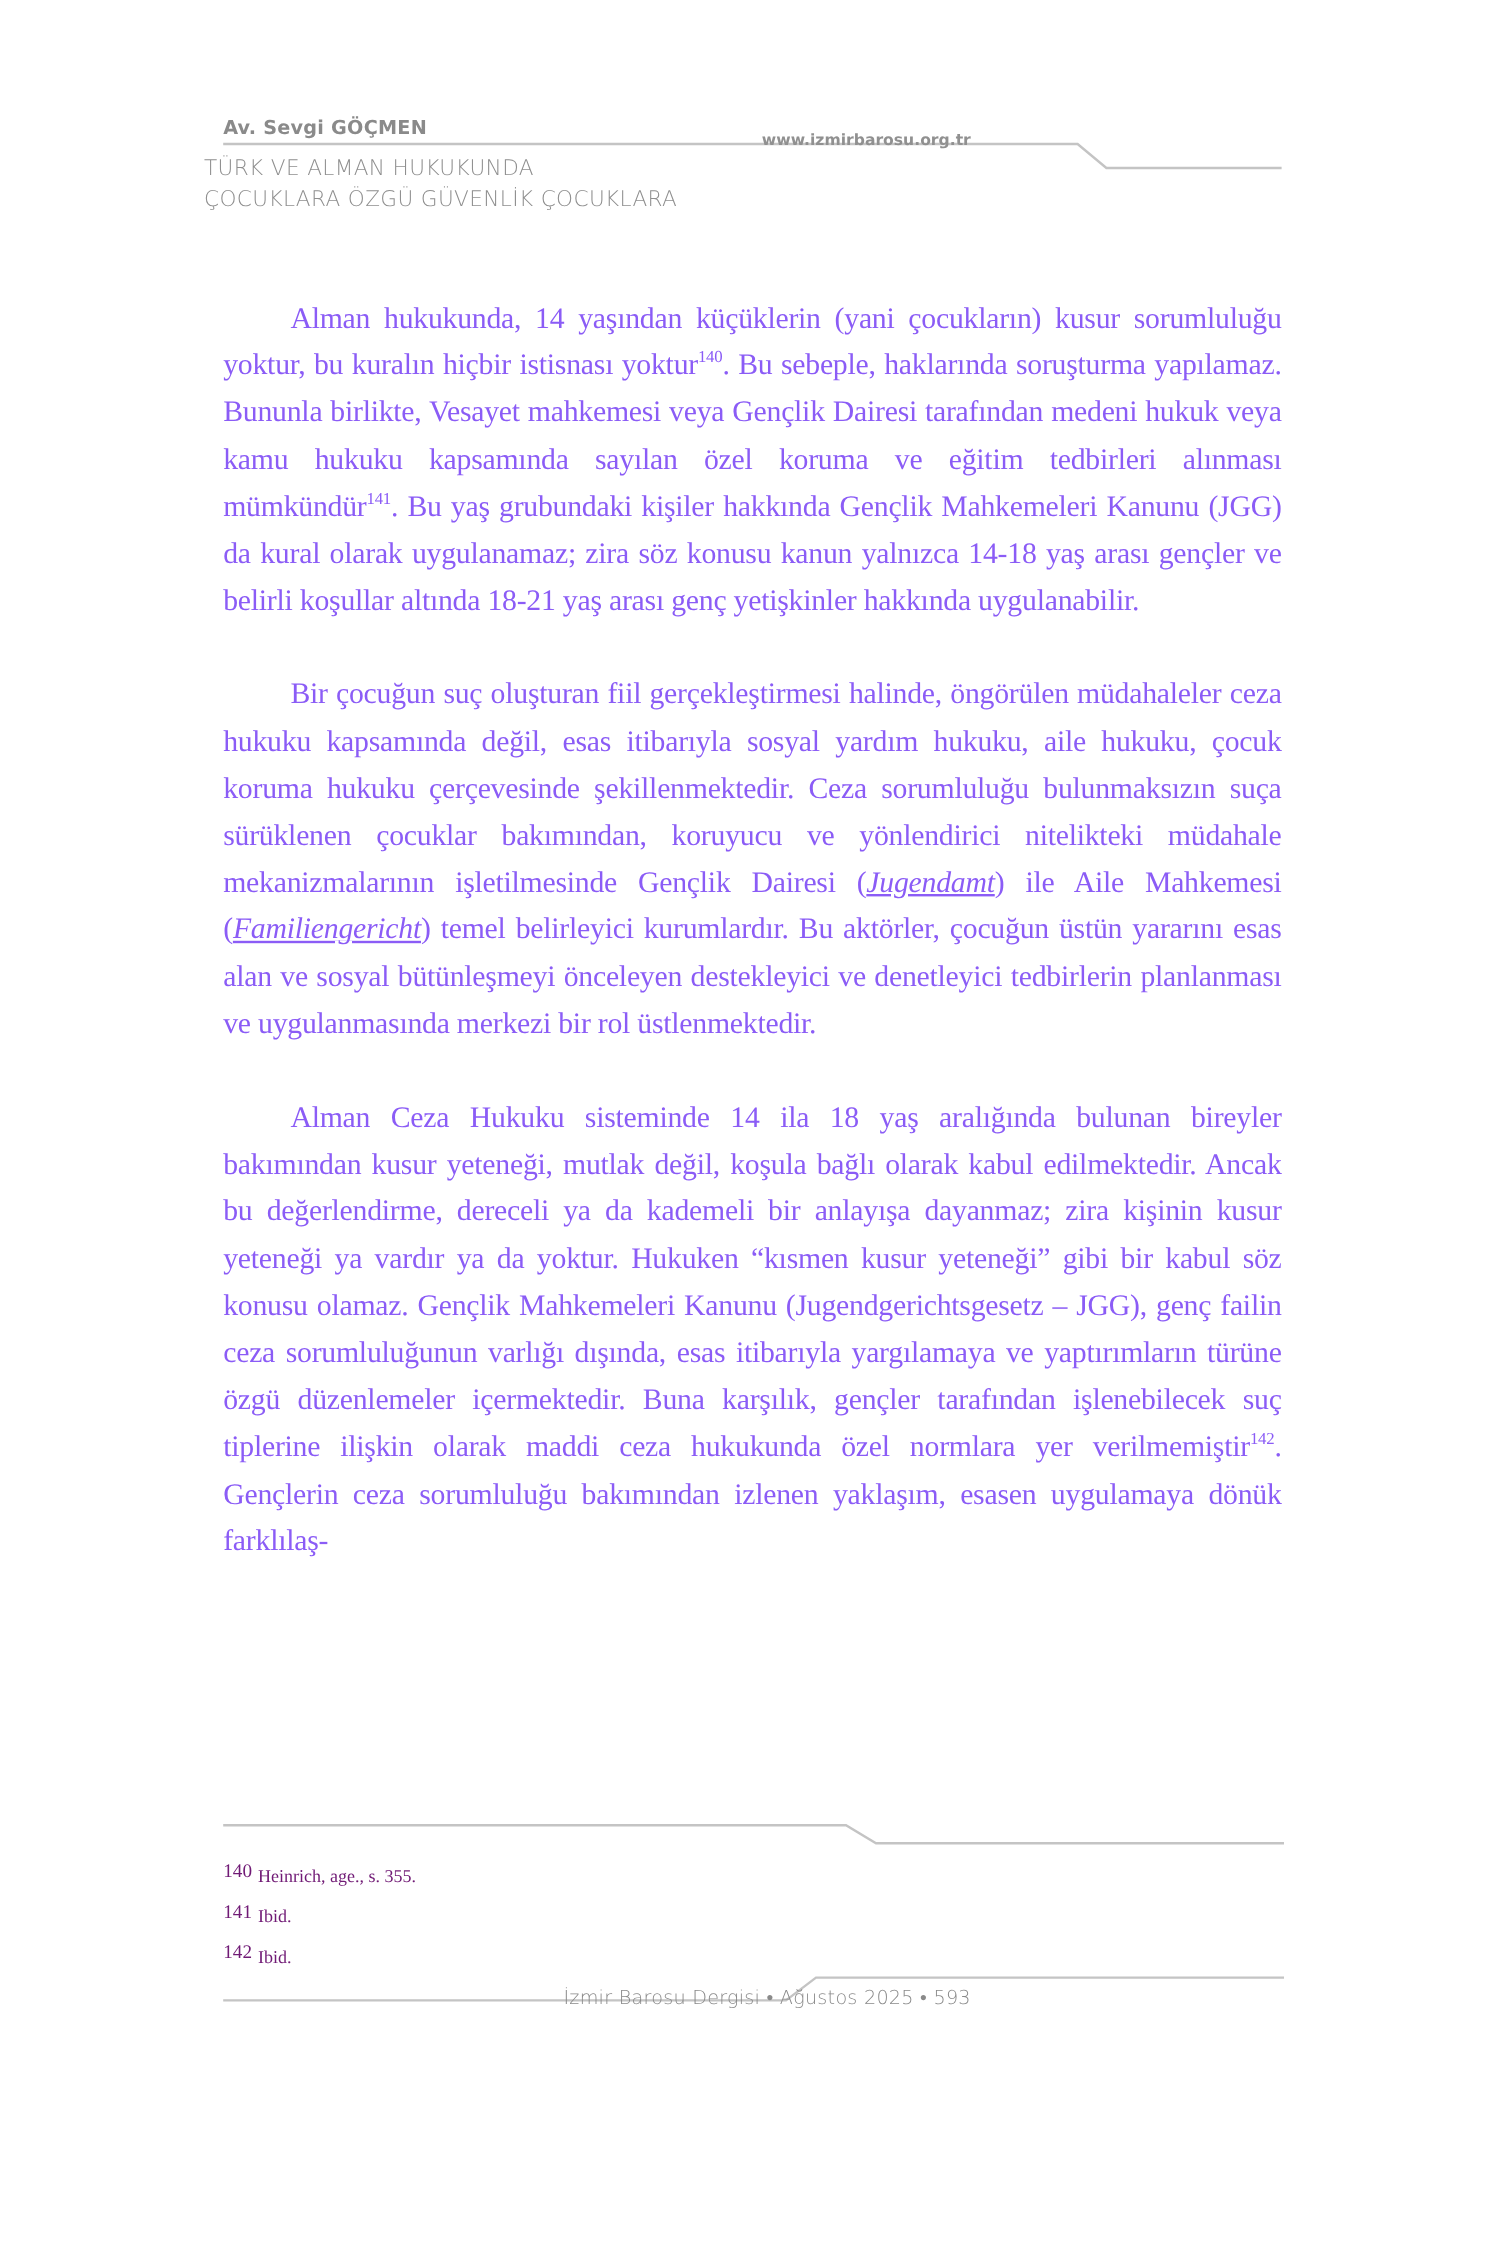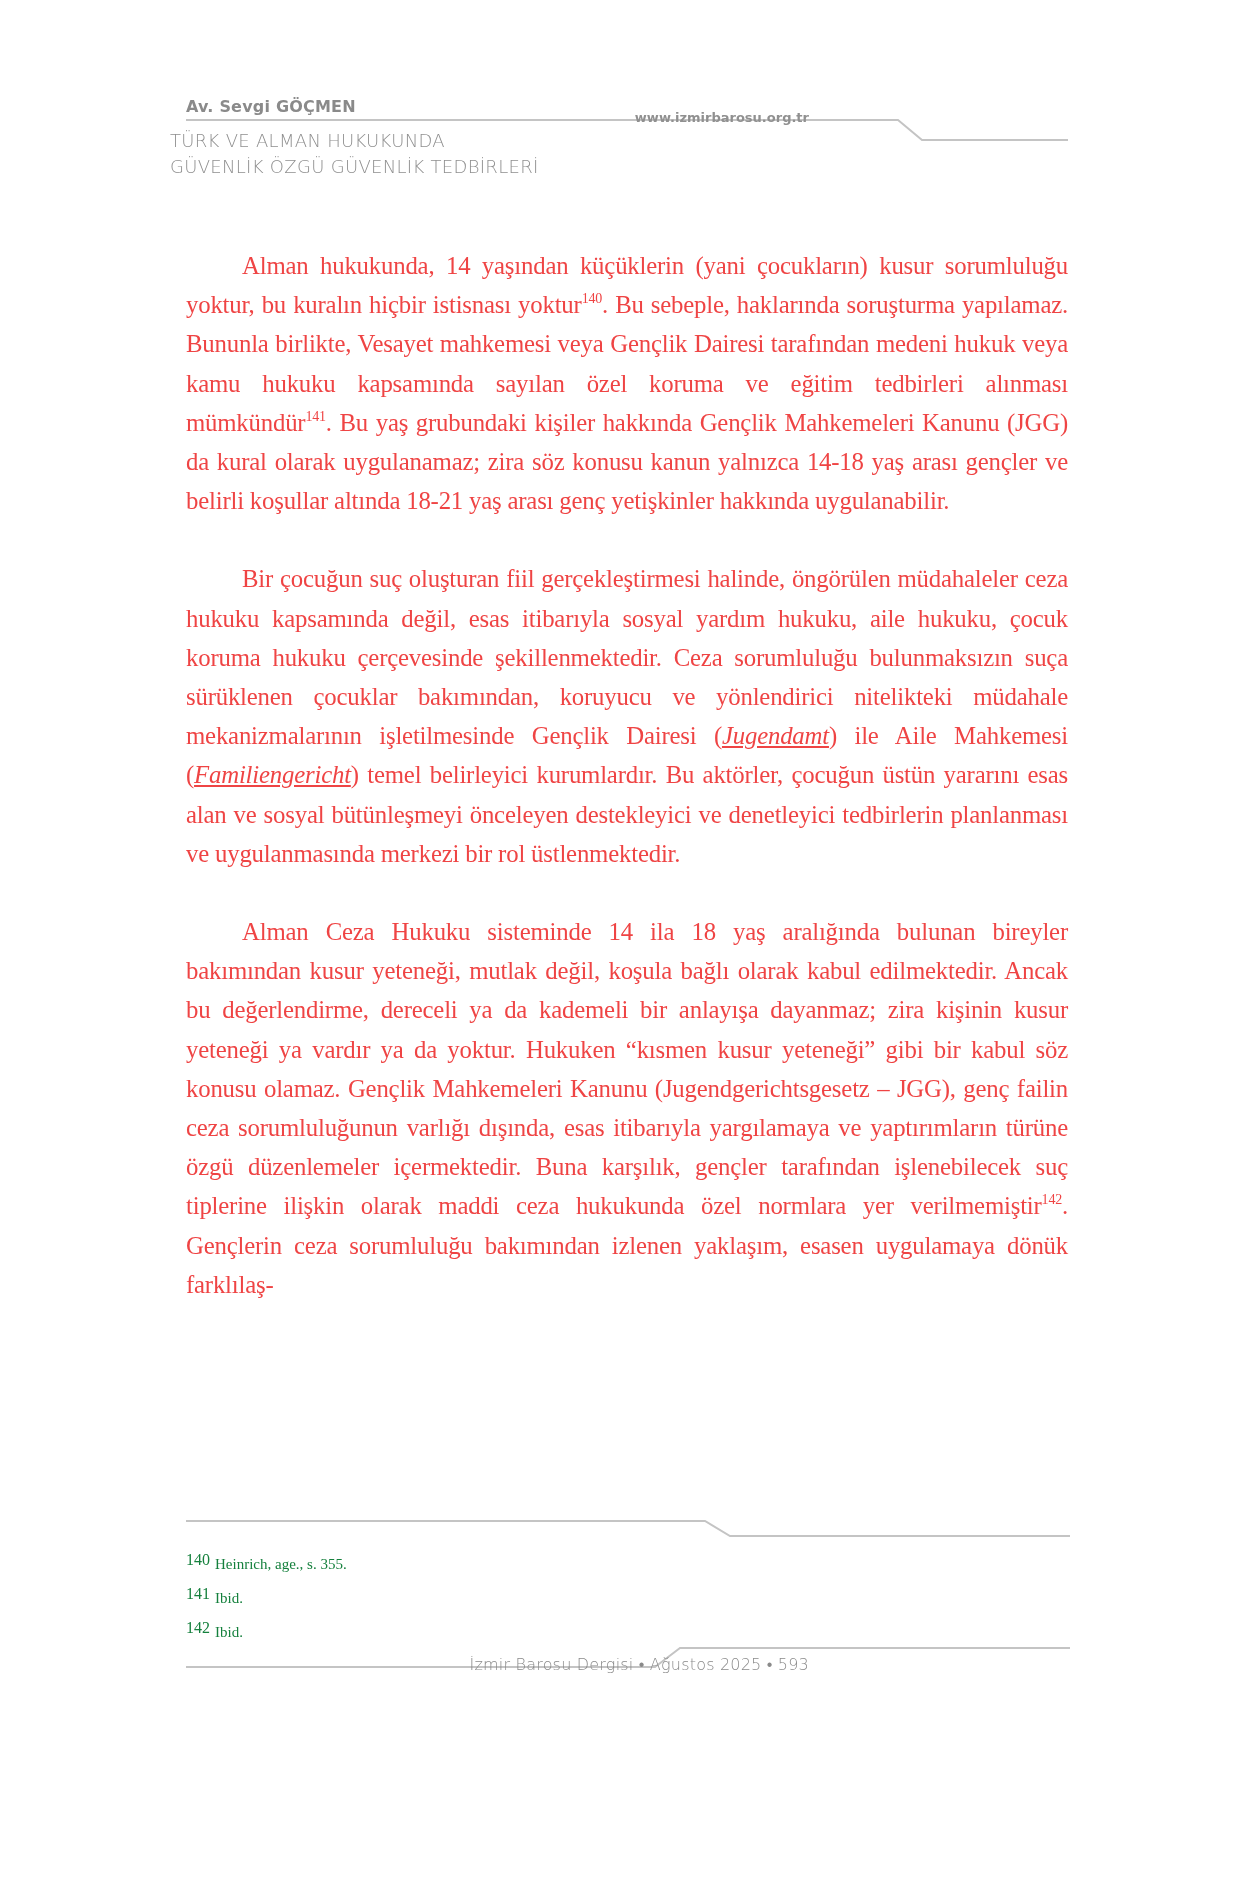--- a/index.html
+++ b/index.html
@@ -6,49 +6,49 @@
   body { width: 1260px; height: 1890px; position: relative; overflow: hidden; }
   .page { position: absolute; left: 0; top: 0; width: 1001px; height: 1890px; }
 
   
   .hdr-author { position: absolute; left: 186px; top: 97px; font-family: "DejaVu Sans", sans-serif; font-weight: bold; font-size: 16px; color: #8a8a8a; letter-spacing: 0.2px; }
   .hdr-title { position: absolute; left: 170px; top: 128px; font-family: "DejaVu Sans", sans-serif; font-size: 18px; line-height: 26px; color: #8f8f8f; letter-spacing: 0.3px; font-weight: 300; }
   .hdr-site { position: absolute; right: 192px; top: 110px; font-family: "DejaVu Sans", sans-serif; font-size: 13px; color: #909090; font-weight: bold; }
   svg.rule { position: absolute; left: 0; top: 0; width: 1260px; height: 1890px; pointer-events: none; }
 
   
-  .body-text { position: absolute; left: 186px; top: 246px; width: 882px; font-family: "Liberation Serif", serif; font-size: 24.8px; line-height: 39.2px; color: #ef4444; text-align: justify; letter-spacing: -0.2px; }
+  .body-text { position: absolute; left: 186px; top: 246px; width: 882px; font-family: "Liberation Serif", serif; font-size: 24.8px; line-height: 39.2px; color: #8b5cf6; text-align: justify; letter-spacing: -0.2px; }
   .body-text p { margin: 0 0 39px 0; text-indent: 56px; }
   .body-text p:last-child { margin-bottom: 0; }
   .body-text sup { font-size: 14px; line-height: 0; vertical-align: 10px; }
   .body-text i { font-style: italic; text-decoration: underline; }
 
   
-  .footnotes { position: absolute; left: 186px; top: 1543px; font-family: "Liberation Serif", serif; color: #15803d; }
+  .footnotes { position: absolute; left: 186px; top: 1543px; font-family: "Liberation Serif", serif; color: #701a75; }
   .fn { height: 34px; font-size: 15px; line-height: 34px; }
   .fn .num { font-size: 16px; vertical-align: 4px; margin-right: 5px; }
 
   
   .footer { position: absolute; right: 192px; top: 1655px; font-family: "DejaVu Sans", sans-serif; font-size: 16px; color: #8a8a8a; font-weight: 300; letter-spacing: 0.2px; text-align: center; }
 </style>
 </head>
 <body>
 
 <div class="page">
 
   <svg class="rule" viewBox="0 0 1260 1890">
     <polyline points="186,120 898,120 922,140 1068,140" fill="none" stroke="#c4c4c4" stroke-width="2"></polyline>
     <polyline points="186,1521 705,1521 730,1536 1070,1536" fill="none" stroke="#c4c4c4" stroke-width="2"></polyline>
     <polyline points="186,1667 655,1667 680,1648 1070,1648" fill="none" stroke="#c4c4c4" stroke-width="2"></polyline>
   </svg>
 
   <div class="hdr-author">Av. Sevgi GÖÇMEN</div>
   <div class="hdr-title">
     <div>TÜRK VE ALMAN HUKUKUNDA</div>
-    <div>GÜVENLİK ÖZGÜ GÜVENLİK TEDBİRLERİ</div>
+    <div>ÇOCUKLARA ÖZGÜ GÜVENLİK ÇOCUKLARA</div>
   </div>
   <div class="hdr-site">www.izmirbarosu.org.tr</div>
 
   <div class="body-text">
     <p><span>Alman hukukunda, 14 yaşından küçüklerin (yani çocukların) kusur sorumluluğu yoktur, bu kuralın hiçbir istisnası yoktur</span><sup>140</sup><span>. Bu sebeple, haklarında soruşturma yapılamaz. Bununla birlikte, Vesayet mahkemesi veya Gençlik Dairesi tarafından medeni hukuk veya kamu hukuku kapsamında sayılan özel koruma ve eğitim tedbirleri alınması mümkündür</span><sup>141</sup><span>. Bu yaş grubundaki kişiler hakkında Gençlik Mahkemeleri Kanunu (JGG) da kural olarak uygulanamaz; zira söz konusu kanun yalnızca 14-18 yaş arası gençler ve belirli koşullar altında 18-21 yaş arası genç yetişkinler hakkında uygulanabilir.</span></p>
     <p><span>Bir çocuğun suç oluşturan fiil gerçekleştirmesi halinde, öngörülen müdahaleler ceza hukuku kapsamında değil, esas itibarıyla sosyal yardım hukuku, aile hukuku, çocuk koruma hukuku çerçevesinde şekillenmektedir. Ceza sorumluluğu bulunmaksızın suça sürüklenen çocuklar bakımından, koruyucu ve yönlendirici nitelikteki müdahale mekanizmalarının işletilmesinde Gençlik Dairesi (</span><i>Jugendamt</i><span>) ile Aile Mahkemesi (</span><i>Familiengericht</i><span>) temel belirleyici kurumlardır. Bu aktörler, çocuğun üstün yararını esas alan ve sosyal bütünleşmeyi önceleyen destekleyici ve denetleyici tedbirlerin planlanması ve uygulanmasında merkezi bir rol üstlenmektedir.</span></p>
     <p><span>Alman Ceza Hukuku sisteminde 14 ila 18 yaş aralığında bulunan bireyler bakımından kusur yeteneği, mutlak değil, koşula bağlı olarak kabul edilmektedir. Ancak bu değerlendirme, dereceli ya da kademeli bir anlayışa dayanmaz; zira kişinin kusur yeteneği ya vardır ya da yoktur. Hukuken “kısmen kusur yeteneği” gibi bir kabul söz konusu olamaz. Gençlik Mahkemeleri Kanunu (Jugendgerichtsgesetz – JGG), genç failin ceza sorumluluğunun varlığı dışında, esas itibarıyla yargılamaya ve yaptırımların türüne özgü düzenlemeler içermektedir. Buna karşılık, gençler tarafından işlenebilecek suç tiplerine ilişkin olarak maddi ceza hukukunda özel normlara yer verilmemiştir</span><sup>142</sup><span>. Gençlerin ceza sorumluluğu bakımından izlenen yaklaşım, esasen uygulamaya dönük farklılaş-</span></p>
   </div>
 
   <div class="footnotes">

